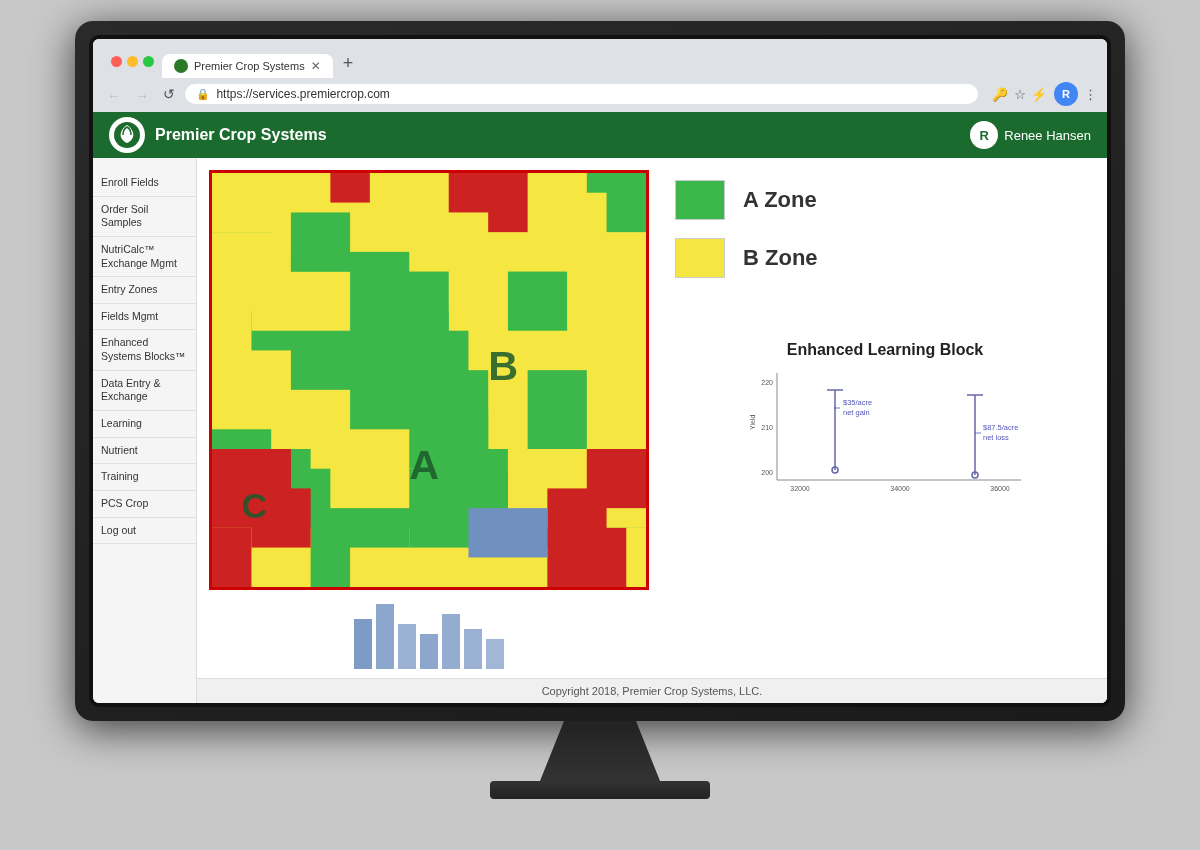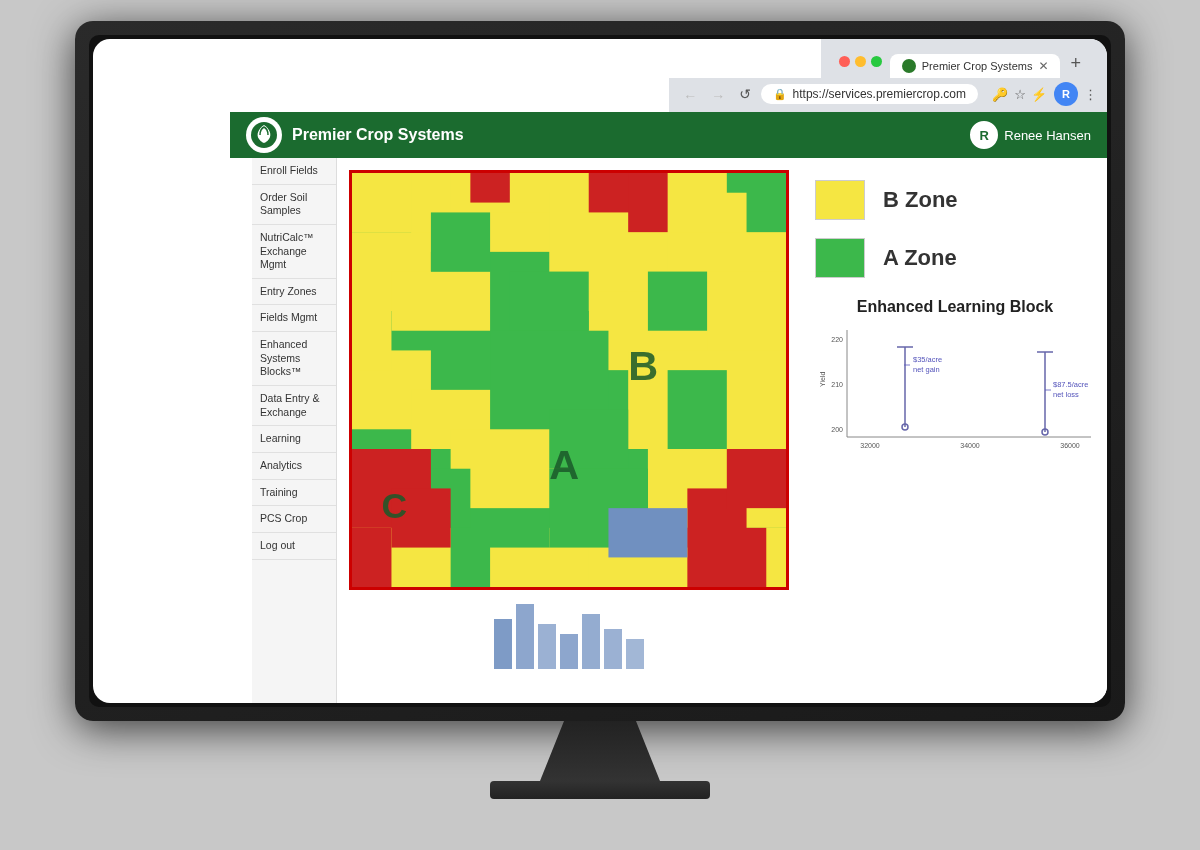--- a/index.html
+++ b/index.html
@@ -31,25 +31,24 @@
       height: 100%;
       background: #111;
       border-radius: 10px;
       padding: 4px;
     }
 
     .monitor-screen {
       width: 100%;
       height: 100%;
       background: #fff;
-      border-radius: 17px;
+      border-radius: 6px;
       overflow: hidden;
       display: flex;
       flex-direction: column;
-      align-items: flex-end;
     }
 
     
     .monitor-stand {
       width: 120px;
       height: 60px;
       background: linear-gradient(to bottom, #222, #333);
       margin: 0 auto;
       clip-path: polygon(20% 0%, 80% 0%, 100% 100%, 0% 100%);
     }
@@ -251,28 +250,27 @@
 
     
     .app-body {
       flex: 1;
       display: flex;
       overflow: hidden;
     }
 
     
     .sidebar {
-      width: 85px;
+      width: 104px;
       background: #f5f5f5;
       border-right: 1px solid #ddd;
       display: flex;
       flex-direction: column;
       flex-shrink: 0;
-      padding-top: 0;
-      margin-left: 22px;
+      padding-top: 12px;
     }
 
     .sidebar-item {
       padding: 6px 8px;
       font-size: 10.5px;
       color: #333;
       cursor: pointer;
       border-bottom: 1px solid #e0e0e0;
       line-height: 1.3;
     }
@@ -341,20 +339,21 @@
       font-size: 22px;
       font-weight: bold;
       color: #333;
     }
 
     .elb-title {
       font-size: 16px;
       font-weight: bold;
       color: #222;
       text-align: center;
+      margin-top: 43px;
     }
 
     .footer {
       background: #f0f0f0;
       text-align: center;
       padding: 6px;
       font-size: 11px;
       color: #555;
       border-top: 1px solid #ddd;
       flex-shrink: 0;
@@ -435,21 +434,21 @@
 
             <div class="sidebar">
             <div class="sidebar-item">Enroll Fields</div>
                 <div class="sidebar-item">Order Soil Samples</div>
                 <div class="sidebar-item">NutriCalc™ Exchange Mgmt</div>
                 <div class="sidebar-item">Entry Zones</div>
                 <div class="sidebar-item">Fields Mgmt</div>
                 <div class="sidebar-item">Enhanced Systems Blocks™</div>
                 <div class="sidebar-item">Data Entry &amp; Exchange</div>
                 <div class="sidebar-item">Learning</div>
-                <div class="sidebar-item">Analytics</div>
+                <div class="sidebar-item">Nutrient</div>
                 <div class="sidebar-item">Training</div>
                 <div class="sidebar-item">PCS Crop</div>
                 <div class="sidebar-item">Log out</div>
               </div>
 
             <div class="main-content">
               <div class="content-area">
 
                 <div class="map-area">
                   <div class="zone-map">
@@ -513,26 +512,26 @@
                       <rect x="112" y="35" width="18" height="40" fill="#7090c0" opacity="0.7"></rect>
                       <rect x="134" y="45" width="18" height="30" fill="#7090c0" opacity="0.65"></rect>
                     </svg>
                   </div>
                 </div>
 
                 <div class="right-panel">
 
                   <div class="legend">
                     <div class="legend-item">
+                      <div class="legend-swatch" style="background:#3cb84b;"></div>
+                      <span class="legend-label">A Zone</span>
+                    </div>
+                    <div class="legend-item">
                       <div class="legend-swatch" style="background:#f5e642;"></div>
                       <span class="legend-label">B Zone</span>
-                    </div>
-                    <div class="legend-item">
-                      <div class="legend-swatch" style="background:#3cb84b;"></div>
-                      <span class="legend-label">A Zone</span>
                     </div>
                   </div>
 
                   <div>
                     <div class="elb-title">Enhanced Learning Block</div>
 
                     <div style="position:relative;margin-top:6px;height:140px;">
                       <svg width="100%" height="140" viewBox="0 0 280 140">
 
                         <line x1="32" y1="8" x2="32" y2="115" stroke="#888" stroke-width="1"></line>
@@ -563,20 +562,23 @@
                         <text x="238" y="75" font-size="7.5" fill="#5555bb">net loss</text>
 
                         <line x1="95" y1="43" x2="89" y2="43" stroke="#5555bb" stroke-width="0.8"></line>
                         <line x1="236" y1="68" x2="230" y2="68" stroke="#5555bb" stroke-width="0.8"></line>
                       </svg>
                     </div>
                   </div>
                 </div>
               </div>
 
+              <div class="footer">
+                <span>Copyright 2018, Premier Crop Systems, LLC.</span>
+              </div>
             </div>
           </div>
         </div>
 
       </div>
     </div>
   </div>
 
   <div class="monitor-stand"></div>
   <div class="monitor-base"></div>

